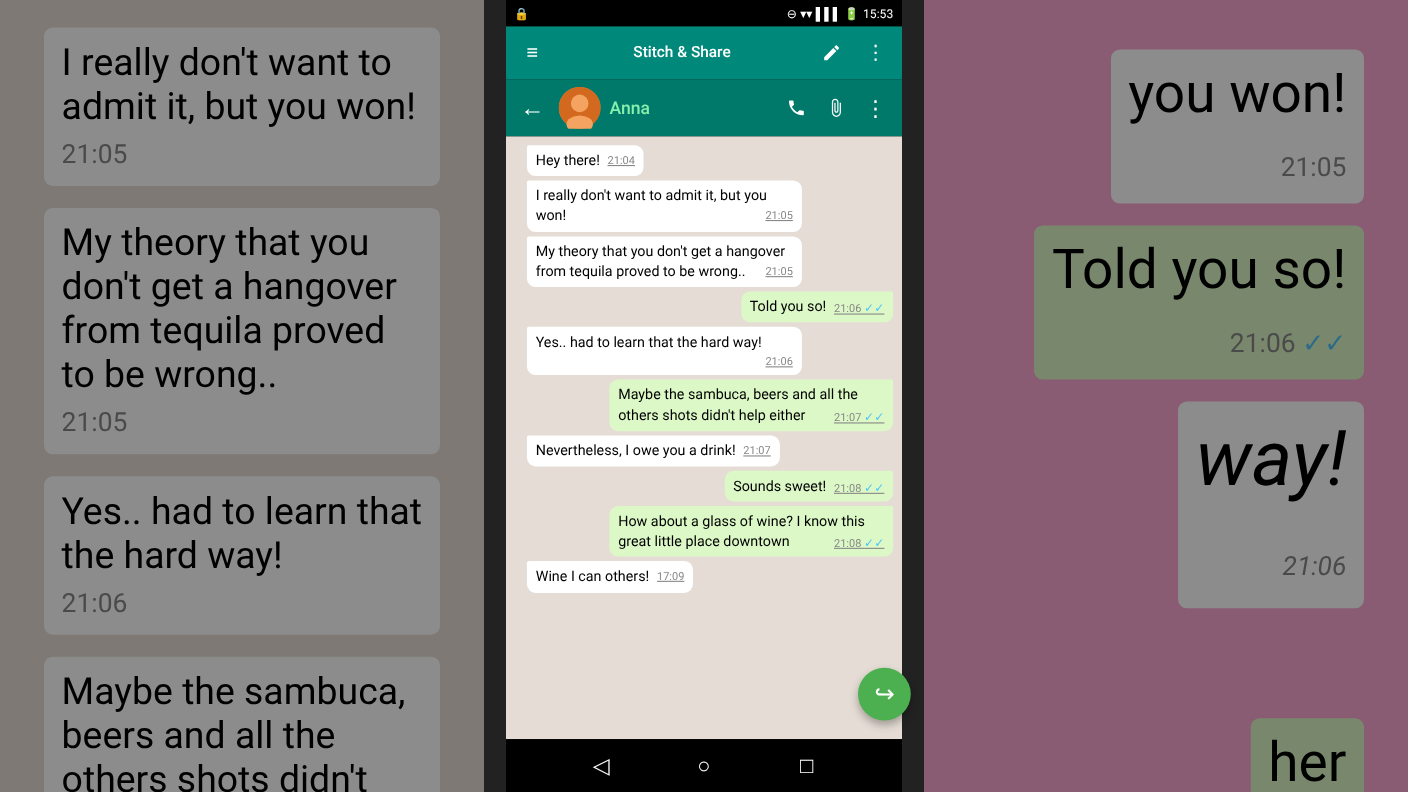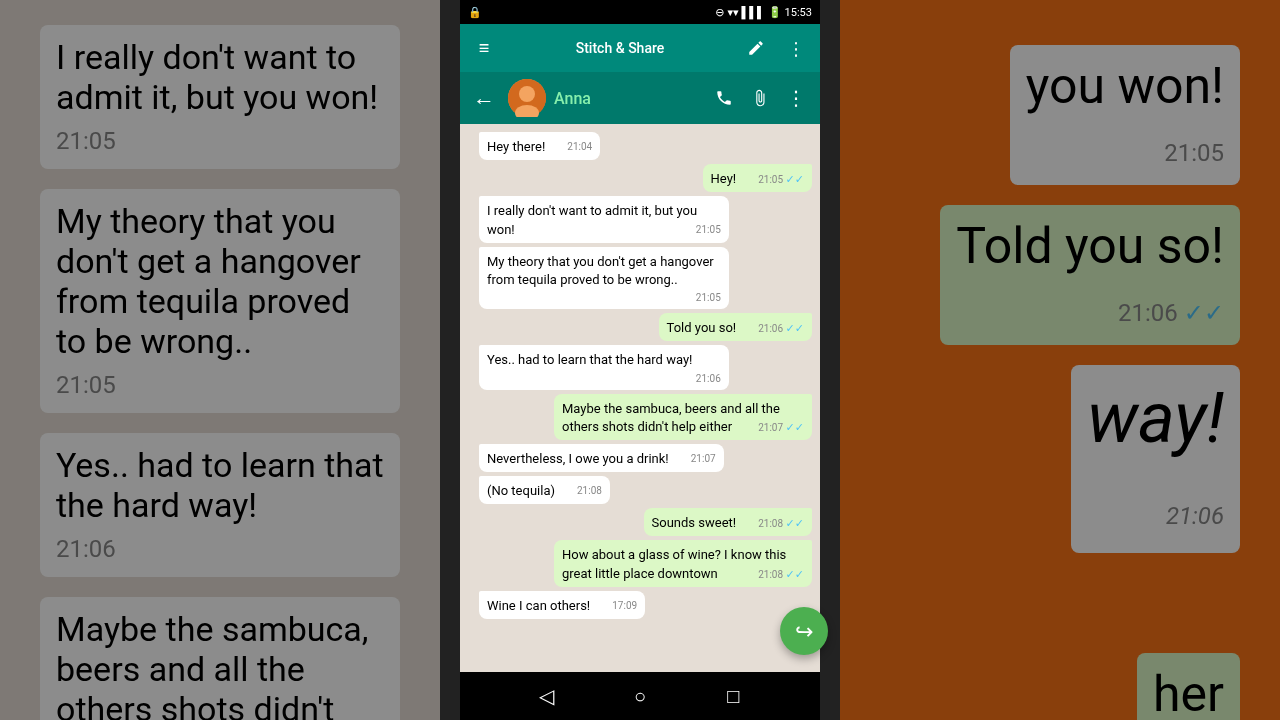--- a/index.html
+++ b/index.html
@@ -144,23 +144,24 @@
     }
     .bubble.sent {
       background: #dcf8c6;
       color: #000;
       border-top-right-radius: 2px;
     }
     .bubble-time {
       font-size: 10px;
       color: #888;
       float: right;
-      margin-left: 22px;
+      margin-left: 7px;
       margin-top: 2px;
       white-space: nowrap;
+      text-decoration: underline;
     }
     .ticks {
       color: #4fc3f7;
       font-size: 11px;
     }
 
     
     .nav-bar {
       background: #000;
       height: 48px;
@@ -253,21 +254,21 @@
       <br><span class="bg-time-small">21:06</span>
     </div>
     <div class="bg-bubble" style="font-size:34px;margin-top:10px;">
       <span>Maybe the sambuca, beers and all the others shots didn't help either</span>
       <br>
     </div>
   </div>
 </div>
 <div class="bg-dim"></div>
 
-<div style="position:absolute;top:0;right:0;width:440px;height:720px;background:#f97316;overflow:hidden;">
+<div style="position:absolute;top:0;right:0;width:440px;height:720px;background:#f9a8d4;overflow:hidden;">
   <div style="padding:15px 20px;display:flex;flex-direction:column;align-items:flex-end;">
     <div class="bg-bubble" style="font-size:50px;margin-top:30px;text-align:right;">
       <span>you won!</span>
       <br><span class="bg-time-small">21:05</span>
     </div>
     <div class="bg-bubble bg-bubble-green" style="font-size:50px;margin-top:10px;text-align:right;">
       <span>Told you so!</span>
       <br><span class="bg-time-small"><span>21:06</span> <span style="color:#4fc3f7;">✓✓</span></span>
     </div>
     <div class="bg-bubble" style="font-size:70px;margin-top:10px;text-align:right;font-style:italic;">
@@ -337,26 +338,20 @@
 
   <div class="chat-body">
 
     <div class="msg-row received">
       <div class="bubble received">
         <span>Hey there!</span>
         <span class="bubble-time">21:04</span>
       </div>
     </div>
 
-    <div class="msg-row sent">
-      <div class="bubble sent">
-        <span>Hey!</span>
-        <span class="bubble-time">21:05 <span class="ticks">✓✓</span></span>
-      </div>
-    </div>
 
     <div class="msg-row received">
       <div class="bubble received">
         <span>I really don't want to admit it, but you won!</span>
         <span class="bubble-time">21:05</span>
       </div>
     </div>
 
     <div class="msg-row received">
       <div class="bubble received">
@@ -386,26 +381,20 @@
       </div>
     </div>
 
     <div class="msg-row received">
       <div class="bubble received">
         <span>Nevertheless, I owe you a drink!</span>
         <span class="bubble-time">21:07</span>
       </div>
     </div>
 
-    <div class="msg-row received">
-      <div class="bubble received">
-        <span>(No tequila)</span>
-        <span class="bubble-time">21:08</span>
-      </div>
-    </div>
 
     <div class="msg-row sent">
       <div class="bubble sent">
         <span>Sounds sweet!</span>
         <span class="bubble-time">21:08 <span class="ticks">✓✓</span></span>
       </div>
     </div>
 
     <div class="msg-row sent">
       <div class="bubble sent">

